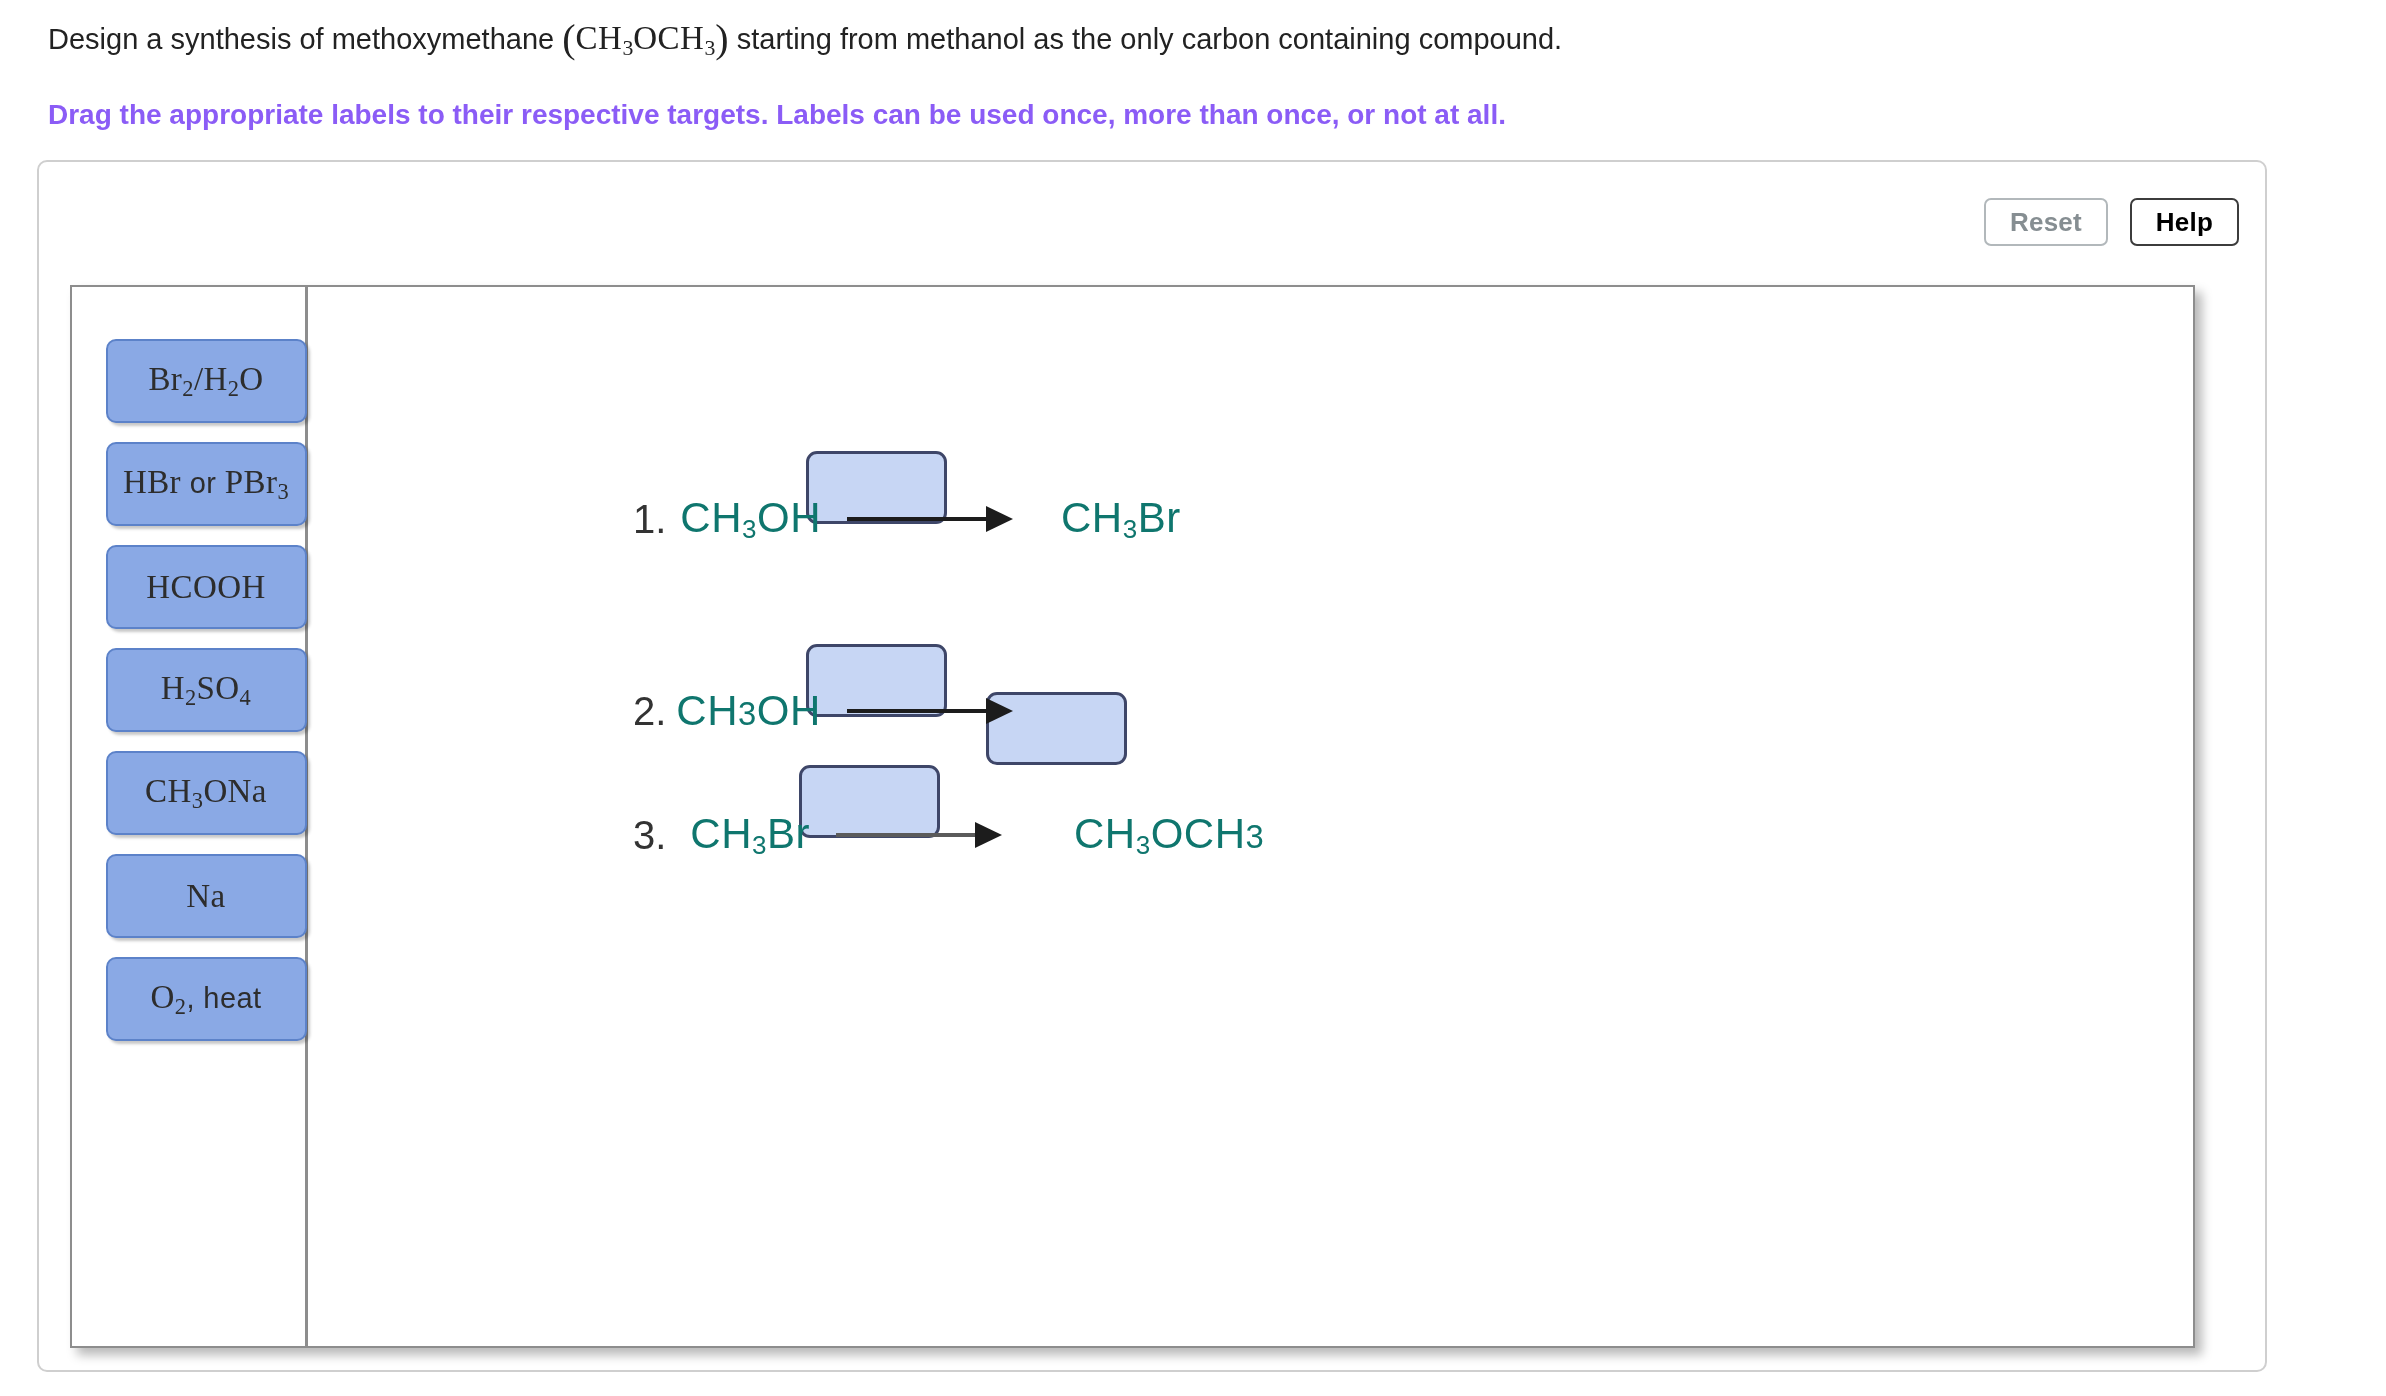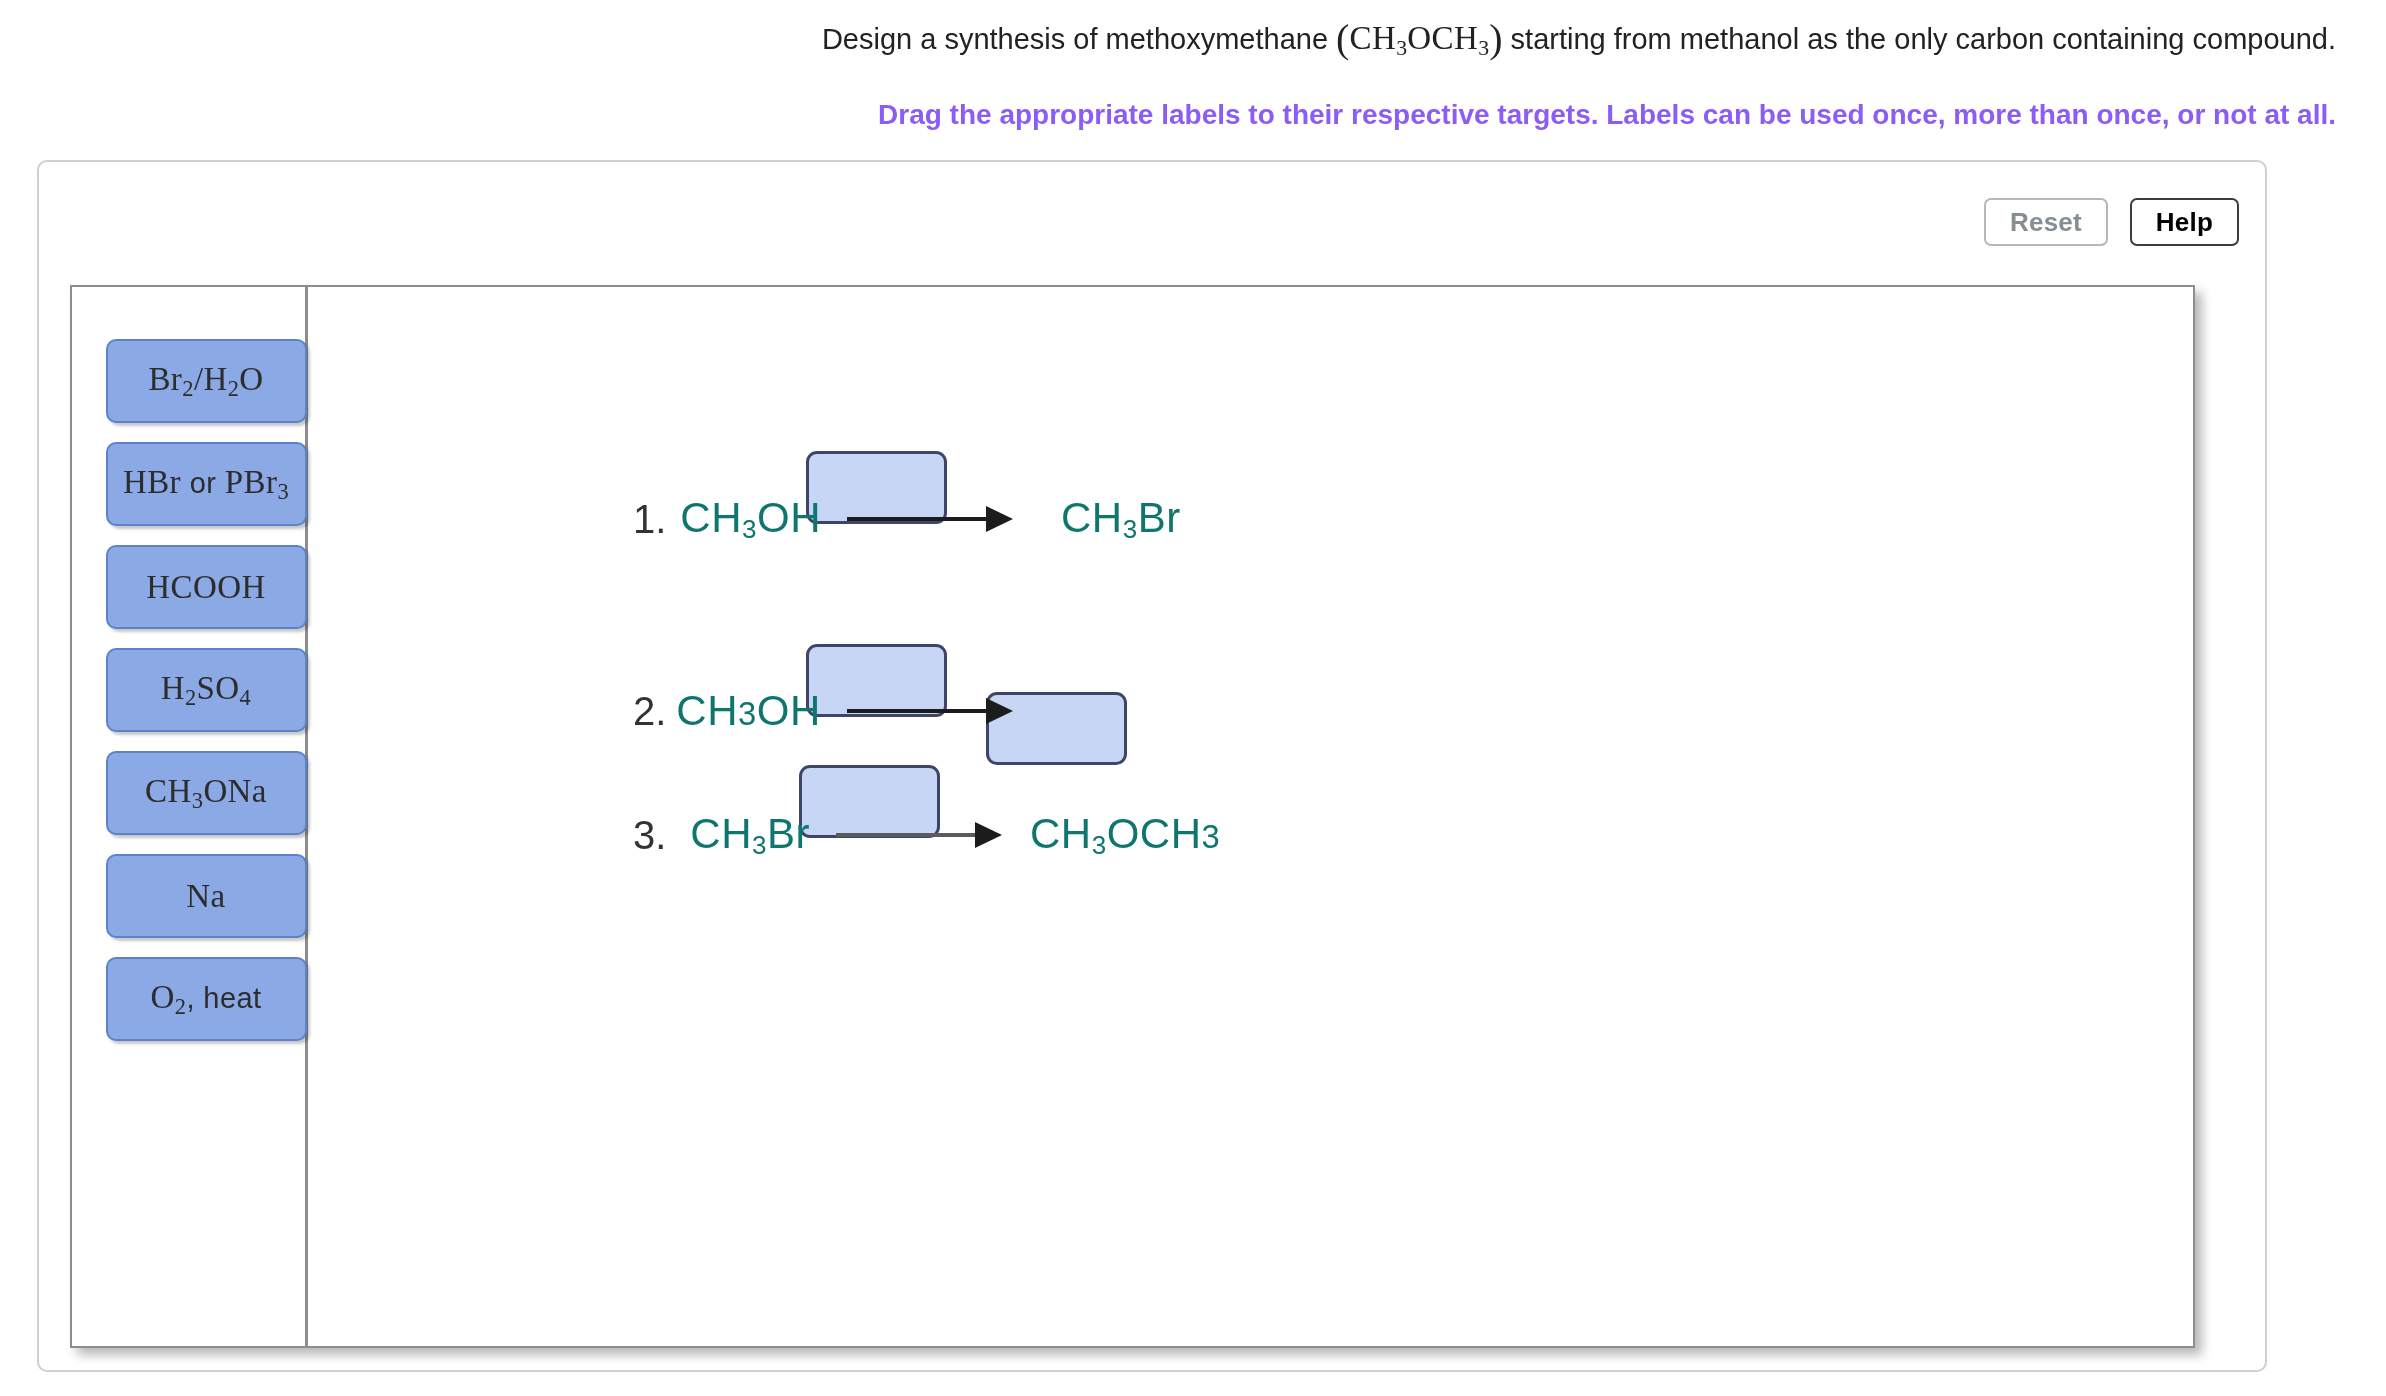--- a/index.html
+++ b/index.html
@@ -12,24 +12,23 @@
     height: 1396px;
     font-family: "Liberation Sans", sans-serif;
     color: #1a1a1a;
     position: relative;
     overflow: hidden;
   }
 
   
   .prompt-wrap {
     position: absolute;
-    left: 36px;
+    left: 48px;
     top: 18px;
     width: 2300px;
-    text-align: right;
   }
   .prompt-line-1 {
     font-size: 29px;
     line-height: 40px;
     color: #222222;
     font-weight: 400;
     white-space: nowrap;
   }
   .prompt-line-2 {
     margin-top: 28px;
@@ -301,18 +300,18 @@
       </div>
 
       <div class="drop-target" style="left:459px; top:478px; width:141px; height:73px;"></div>
       <div class="rxn-row" style="left:293px; top:523px;">
         <span class="rxn-num">3.</span>
         <span class="rxn-species" style="margin-left:24px;">CH<sub>3</sub>Br</span>
         <span class="arrow-block grey" style="margin-left:26px;">
           <span class="arrow-line" style="width:140px;"></span>
           <span class="arrow-head"></span>
         </span>
-        <span class="rxn-species" style="margin-left:28px;">CH<sub>3</sub>OCH<span class="small3">3</span></span>
+        <span class="rxn-species" style="margin-left:72px;">CH<sub>3</sub>OCH<span class="small3">3</span></span>
       </div>
 
     </div>
   </div>
 </div>
 
 </body></html>

